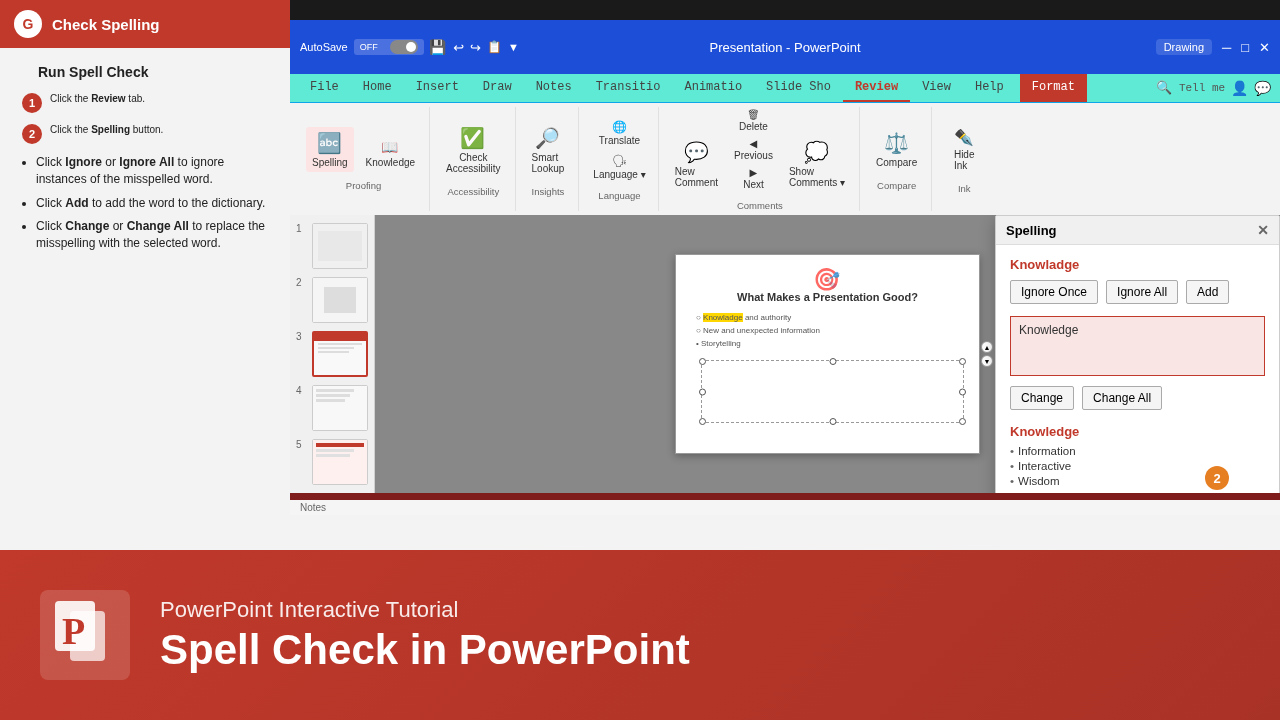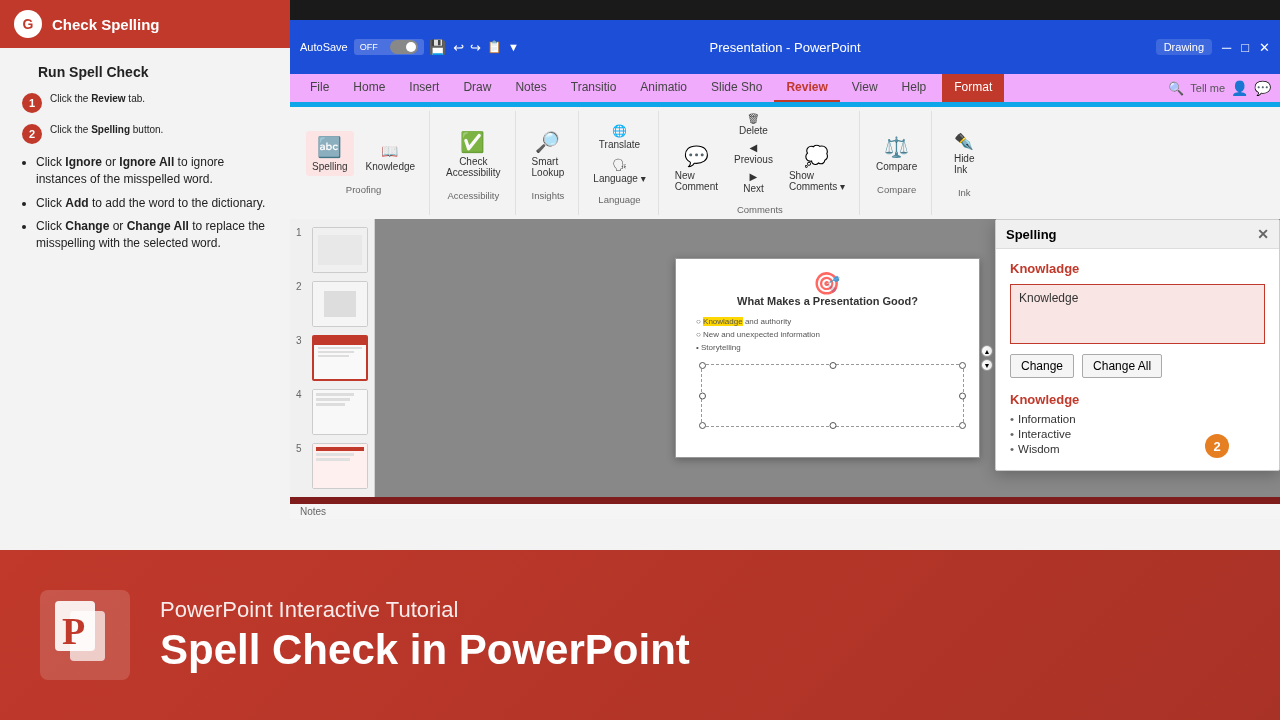--- a/index.html
+++ b/index.html
@@ -97,22 +97,23 @@
       padding: 1px 6px; font-size: 10px; display: flex; align-items: center; gap: 12px;
     }
     .toggle-off {
       width: 28px; height: 14px; background: #888; border-radius: 7px;
       display: inline-flex; align-items: center; padding: 0 2px;
     }
     .toggle-knob { width: 10px; height: 10px; background: white; border-radius: 50%; margin-left: auto; }
     .ribbon-tabs {
       display: flex; align-items: center;
       padding: 0 8px;
-      background: #f0abfc;
-      border-bottom: 5px solid #0ea5e9;
+      background: #5eead4;
+      border-bottom: 1px solid #0ea5e9;
+      font-family: Liberation Mono, monospace;
     }
     .ribbon-tab {
       padding: 6px 12px; font-size: 12px; color: #444;
       cursor: pointer; border-bottom: 2px solid transparent;
     }
     .ribbon-tab.active {
       color: #c0392b; border-bottom: 2px solid #c0392b; font-weight: 600;
     }
     .ribbon-tab.format-highlight {
       background: #c0392b; color: white; padding: 6px 12px; margin-left: 4px;
@@ -536,20 +537,25 @@
               </div>
             </div>
 
             <div class="spelling-dialog">
               <div class="dialog-titlebar">
                 <span>Spelling</span>
                 <span class="dialog-close">✕</span>
               </div>
               <div class="dialog-body">
                 <div class="dialog-misspelled">Knowladge</div>
+                <div class="dialog-action-row">
+                  <button class="dialog-btn">Ignore Once</button>
+                  <button class="dialog-btn">Ignore All</button>
+                  <button class="dialog-btn">Add</button>
+                </div>
                 <div class="dialog-suggestion-box">
                   <div class="suggestion-item">Knowledge</div>
                 </div>
                 <div class="dialog-change-row">
                   <button class="dialog-btn">Change</button>
                   <button class="dialog-btn">Change All</button>
                   <div class="step-indicator">2</div>
                 </div>
                 <div class="dialog-synonyms">
                   <div class="synonyms-word">Knowledge</div>

